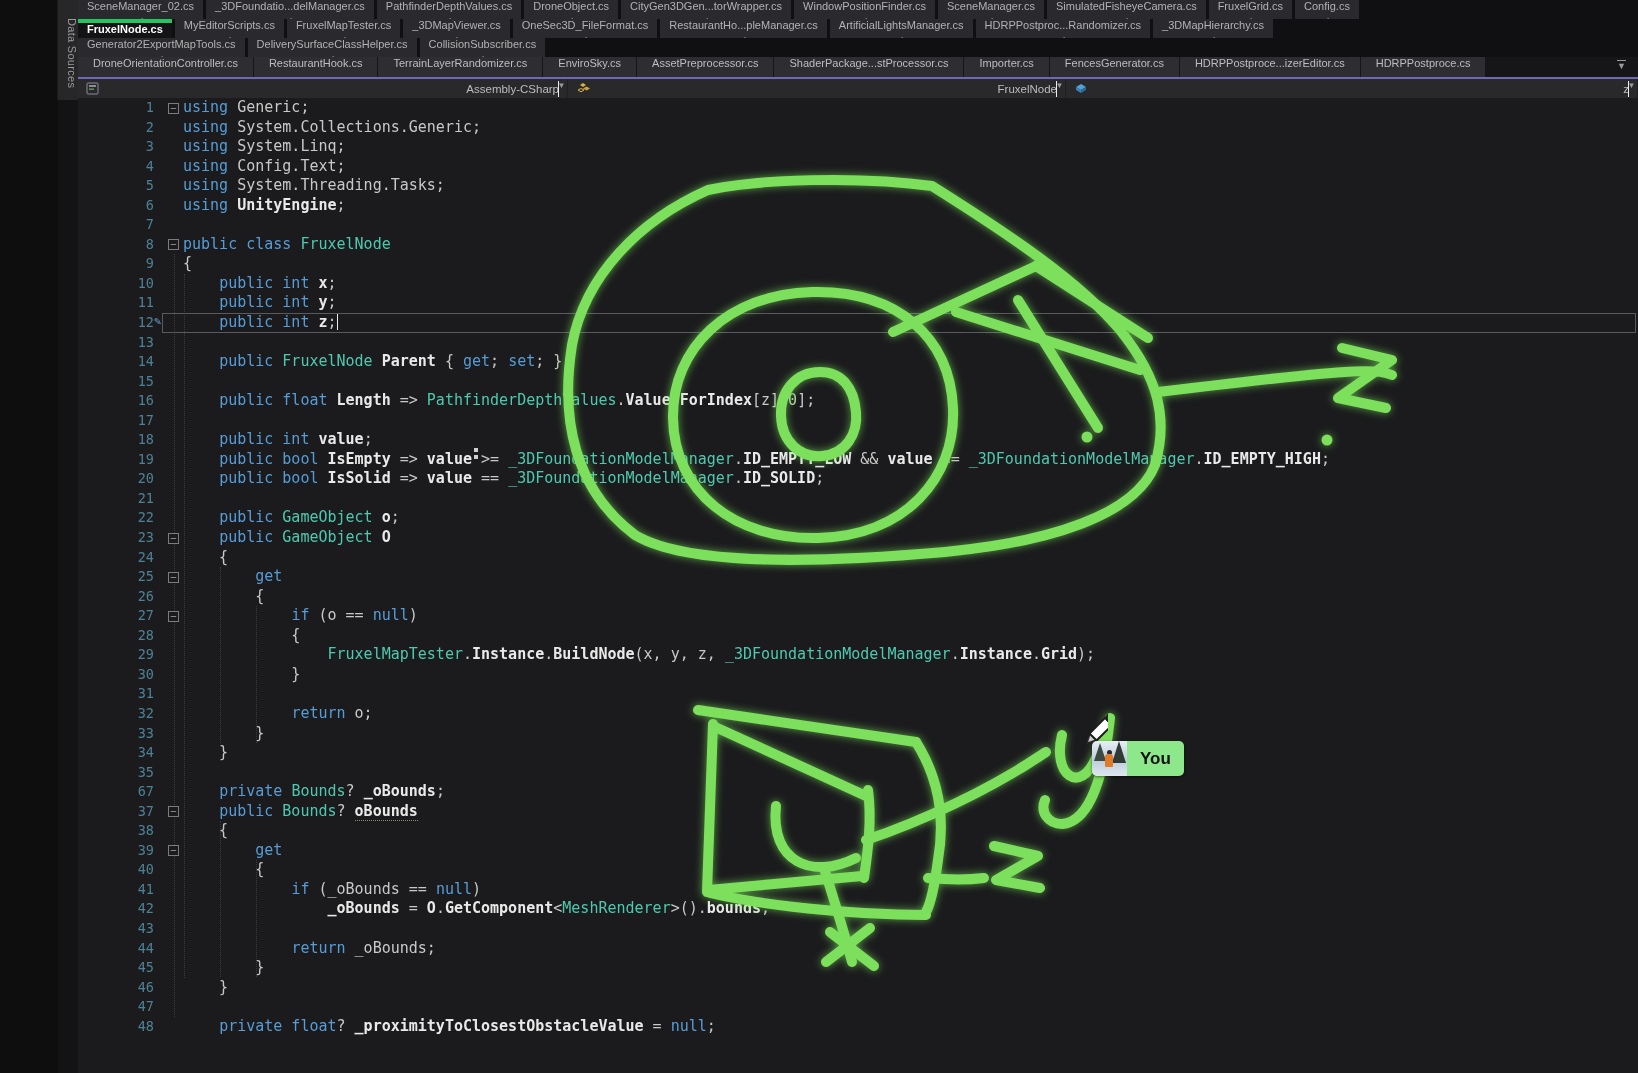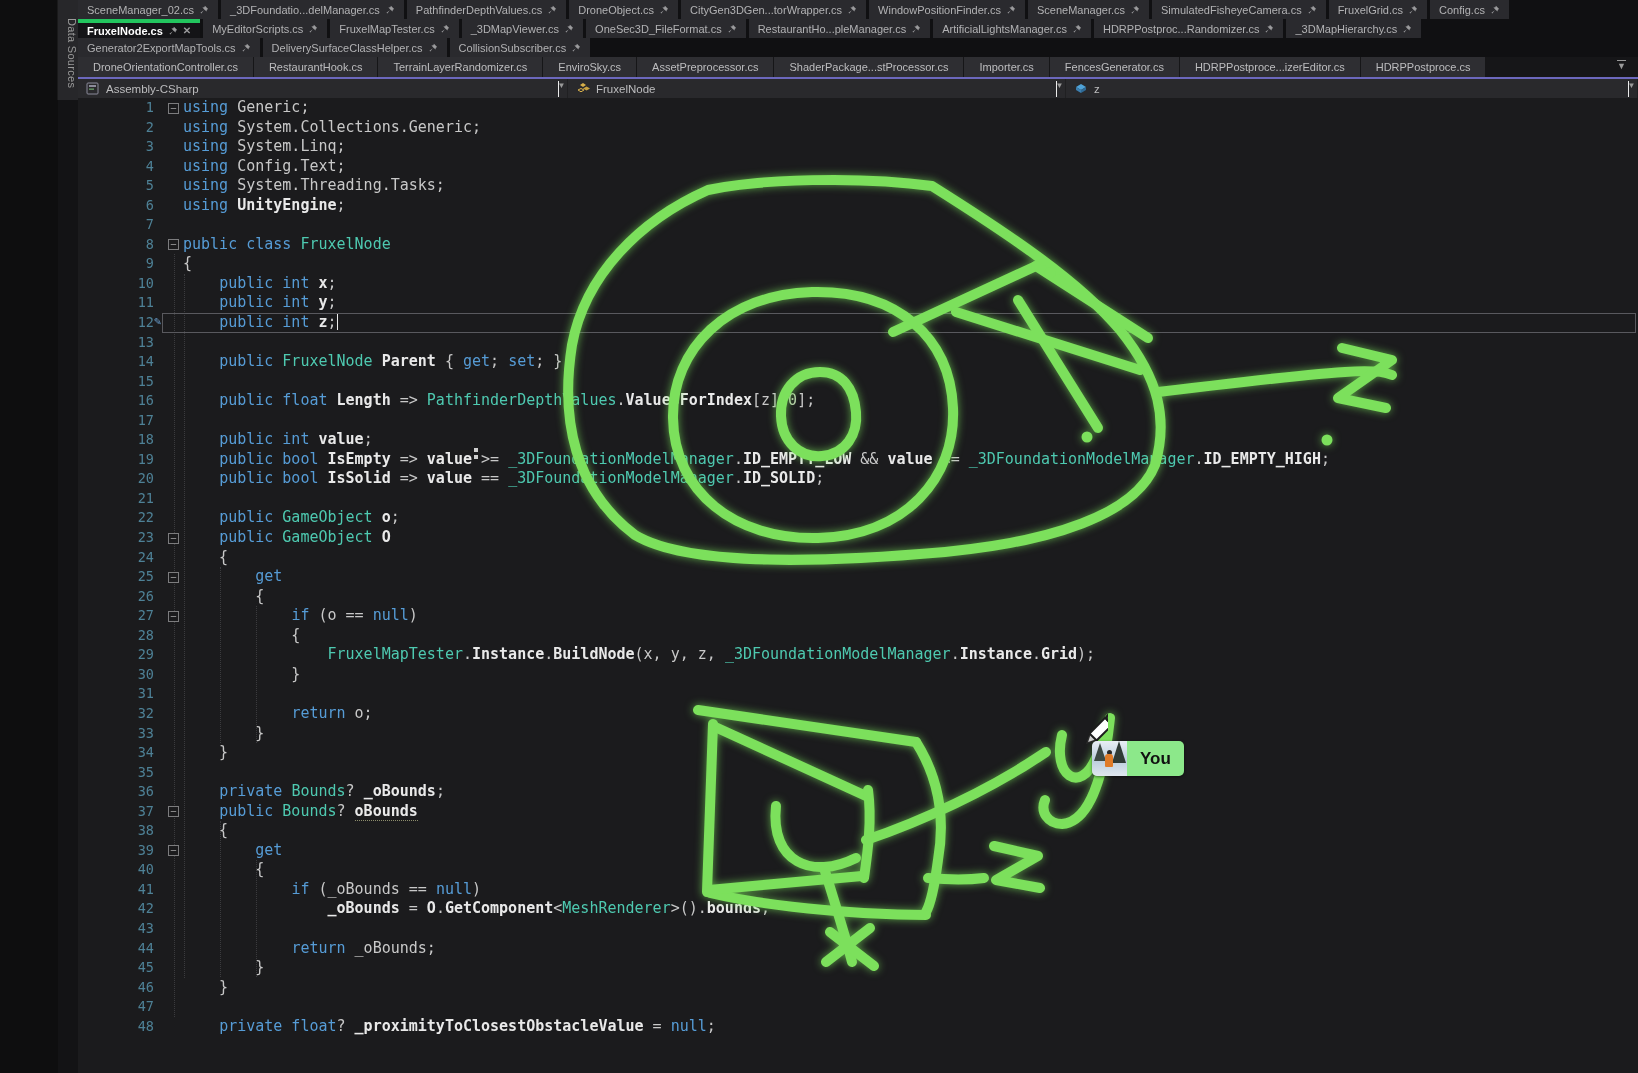--- a/index.html
+++ b/index.html
@@ -12,30 +12,30 @@
   .ds-tab { position:absolute; left:57px; top:0; width:21px; height:100px; background:#27272a;
             color:#9a9a9a; font-size:11px; writing-mode:vertical-rl; text-align:center;
             padding-top:6px; letter-spacing:.3px; border-left:1px solid #1a1a1b; }
 
   .main { position:absolute; left:78px; top:0; right:0; bottom:0; }
 
   
   .tabrow { position:relative; height:19px; background:#101012; display:flex; align-items:stretch; overflow:hidden; }
   .tabrow.r4 { height:20px; background:#161618; }
   .tab { display:flex; align-items:center; gap:5px; padding:0 9px; margin-right:3px;
-         background:#2a2a2e; color:#b2b2b4; font-size:11px; white-space:nowrap; cursor:default; }
+         background:#2a2a2e; color:#b2b2b4; font-size:11px; white-space:nowrap; cursor:default;flex-direction:column; }
   .tab .pin, .tab .x { color:#9b9b9d; display:inline-flex; }
   .tab.active { background:#141417; color:#fff; font-weight:bold; border-top:4px solid #22c55e; }
   .tabrow.r4 .tab { background:#2e2e32; margin-right:1px; padding:0 15px; color:#bdbdbf; }
   .overflow-btn { position:absolute; right:12px; top:3px; color:#9a9a9a; font-size:9px; line-height:7px; text-align:center; }
   .overflow-btn .bar { display:block; width:9px; height:1px; background:#9a9a9a; margin:0 auto 2px; }
 
   
   .navbar { height:21px; border-top:2px solid #6c68bd; background:#29292c; display:flex; }
-  .nav-sec { display:flex; align-items:center; gap:6px; padding:0 8px; font-size:11.5px; color:#bcbcbe; border-right:1px solid #202022; position:relative; }
+  .nav-sec { display:flex; align-items:center; gap:6px; padding:0 8px; font-size:11.5px; color:#bcbcbe; border-right:1px solid #202022; position:relative;justify-content:space-between; }
   .nav-sec .caret { position:absolute; right:8px; color:#9a9a9a; font-size:8px; }
   .nav-sec.s1 { width:490px; } .nav-sec.s2 { width:498px; } .nav-sec.s3 { flex:1; }
   .nav-sec .ico { display:inline-flex; width:14px; height:13px; }
 
   
   .editor { position:relative; height:975px; background:#1b1b1d; overflow:hidden;
             font-family:"DejaVu Sans Mono","Liberation Mono",monospace; }
   .guide { position:absolute; width:0; border-left:1px dotted #3b3b3e; }
   .cl { position:relative; height:19.55px; }
   .cl .ln { position:absolute; left:0; top:0; width:76px; text-align:right; color:#4e8196;
@@ -485,21 +485,21 @@
           </div>
           <div class="cl">
             <span class="ln">34</span>
             <span class="code"><span class="tk-pl">    }</span></span>
           </div>
           <div class="cl">
             <span class="ln">35</span>
             <span class="code"></span>
           </div>
           <div class="cl">
-            <span class="ln">36</span>
+            <span class="ln">67</span>
             <span class="code"><span class="tk-pl">    </span><span class="tk-kw">private </span><span class="tk-ty">Bounds</span><span class="tk-pl">? </span><span class="tk-id">_oBounds</span><span class="tk-pl">;</span></span>
           </div>
           <div class="cl">
             <span class="ln">37</span>
             <span class="fold">–</span>
             <span class="code"><span class="tk-pl">    </span><span class="tk-kw">public </span><span class="tk-ty">Bounds</span><span class="tk-pl">? </span><span class="tk-us">oBounds</span></span>
           </div>
           <div class="cl">
             <span class="ln">38</span>
             <span class="code"><span class="tk-pl">    {</span></span>

